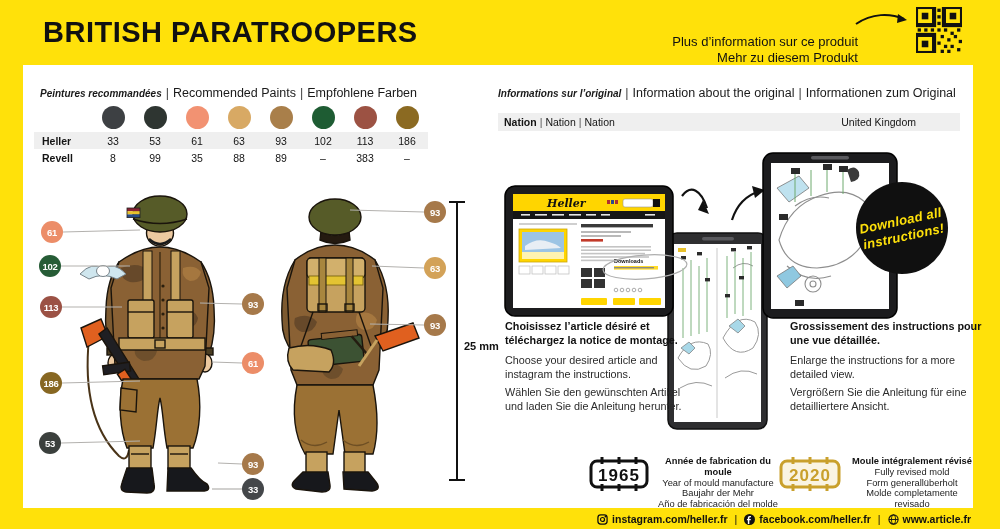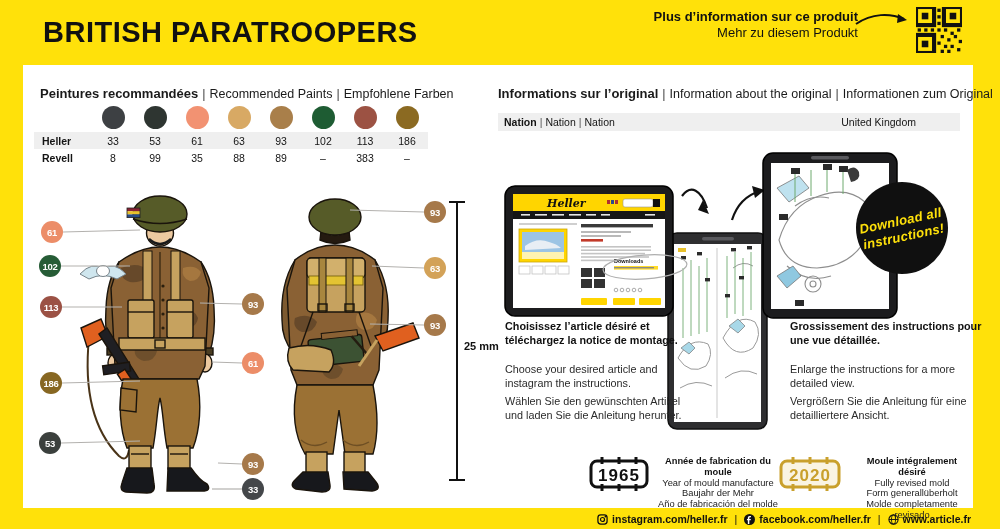--- a/index.html
+++ b/index.html
@@ -2,39 +2,39 @@
 <html><head>
 <meta charset="utf-8">
 <style>
   * { margin:0; padding:0; box-sizing:border-box; }
   html,body { width:1000px; height:529px; }
   body { position:relative; background:#FFE10A; font-family:"Liberation Sans", sans-serif; color:#141414; overflow:hidden; }
   .abs { position:absolute; }
   .panel { position:absolute; left:23px; top:65px; width:950px; height:443px; background:#ffffff; }
   .page-title { position:absolute; left:43px; top:16px; font-size:29px; font-weight:bold; letter-spacing:.5px; color:#111; }
   .info-block { position:absolute; right:142px; top:9px; text-align:right; font-size:13px; line-height:16px; color:#111; }
-  .info-block .b { font-weight:bold; }
+  .info-block .b { font-weight:normal;margin-top:25px; }
   .sec-header { position:absolute; font-size:12.5px; color:#1a1a1a; white-space:nowrap; }
-  .sec-header .b { font-weight:bold; font-size:13px; }
+  .sec-header .b { font-weight:bold; font-size:10px;font-style:italic; }
   .sec-header .sep { color:#444; padding:0 4px; font-weight:normal; }
   .paints-table { position:absolute; left:34px; top:102px; width:400px; display:grid;
                   grid-template-columns:58px repeat(8,42px); grid-auto-rows:auto; font-size:10.5px; }
   .paints-table .cell { display:flex; align-items:center; justify-content:center; height:17px; }
   .paints-table .rowlabel { justify-content:flex-start; padding-left:8px; font-weight:bold; font-size:10.5px; }
   .swatch-cell { display:flex; align-items:center; justify-content:center; height:30px; }
   .swatch { width:23px; height:23px; border-radius:50%; }
   .row-bg { background:#efefef; }
   .nation-bar { position:absolute; left:498px; top:113px; width:462px; height:18px; background:#efefef;
                 display:flex; align-items:center; justify-content:space-between; font-size:10.5px; padding:0 44px 0 6px; }
   .nation-bar .b { font-weight:bold; }
   .nation-bar .sep { color:#555; padding:0 3px; }
   .callout { position:absolute; width:22px; height:22px; border-radius:50%; display:flex; align-items:center;
              justify-content:center; color:#fff; font-size:9.5px; font-weight:bold; letter-spacing:-.3px; }
   .step-block { position:absolute; font-size:10.8px; line-height:13.5px; color:#2b2b2b; }
-  .step-block .b { font-weight:bold; color:#111; display:block; margin-bottom:16px; }
+  .step-block .b { font-weight:bold; color:#111; display:block; margin-bottom:7px; }
   .step-block .l { display:block; margin-bottom:5px; }
   .mould-text { position:absolute; font-size:9.3px; line-height:10.8px; color:#222;text-align:center; }
   .mould-text .b { font-weight:bold; color:#111; }
   .footer { position:absolute; right:29px; bottom:4px; display:flex; align-items:center; gap:7px;
             font-size:10.5px; font-weight:bold; color:#111; }
   .footer .sep { font-weight:normal; }
   .footer .item { display:flex; align-items:center; gap:4px; }
   svg text { font-family:"Liberation Sans", sans-serif; }
   .badge-txt { font-weight:bold; font-style:italic; fill:#FFE10A; font-size:13px; letter-spacing:.3px; }
   .logo-txt { font-family:"DejaVu Serif", serif; font-style:italic; font-weight:bold; font-size:11px; fill:#111; }
@@ -515,21 +515,21 @@
     <line x1="15" y1="1" x2="15" y2="8"></line>
       <line x1="32" y1="1" x2="32" y2="8"></line>
       <line x1="49" y1="1" x2="49" y2="8"></line>
     <line x1="15" y1="28" x2="15" y2="35"></line>
       <line x1="32" y1="28" x2="32" y2="35"></line>
       <line x1="49" y1="28" x2="49" y2="35"></line>
   </g>
   <text x="32" y="25" text-anchor="middle" font-size="17" font-weight="bold" fill="#C9A02C" letter-spacing="1">2020</text>
 </svg>
 <div class="mould-text" style="left:852px;top:456px;width:120px">
-  <div class="b">Moule intégralement désiré</div>
+  <div class="b">Moule intégralement révisé</div>
   <div>Fully revised mold</div>
   <div>Form generallüberholt</div>
   <div>Molde completamente revisado</div>
 </div>
 
 <div class="footer">
   <span class="item">
     <svg width="11" height="11" viewBox="0 0 12 12">
       <rect x="1" y="1" width="10" height="10" rx="3" fill="none" stroke="#111" stroke-width="1.4"></rect>
       <circle cx="6" cy="6" r="2.2" fill="none" stroke="#111" stroke-width="1.3"></circle>

